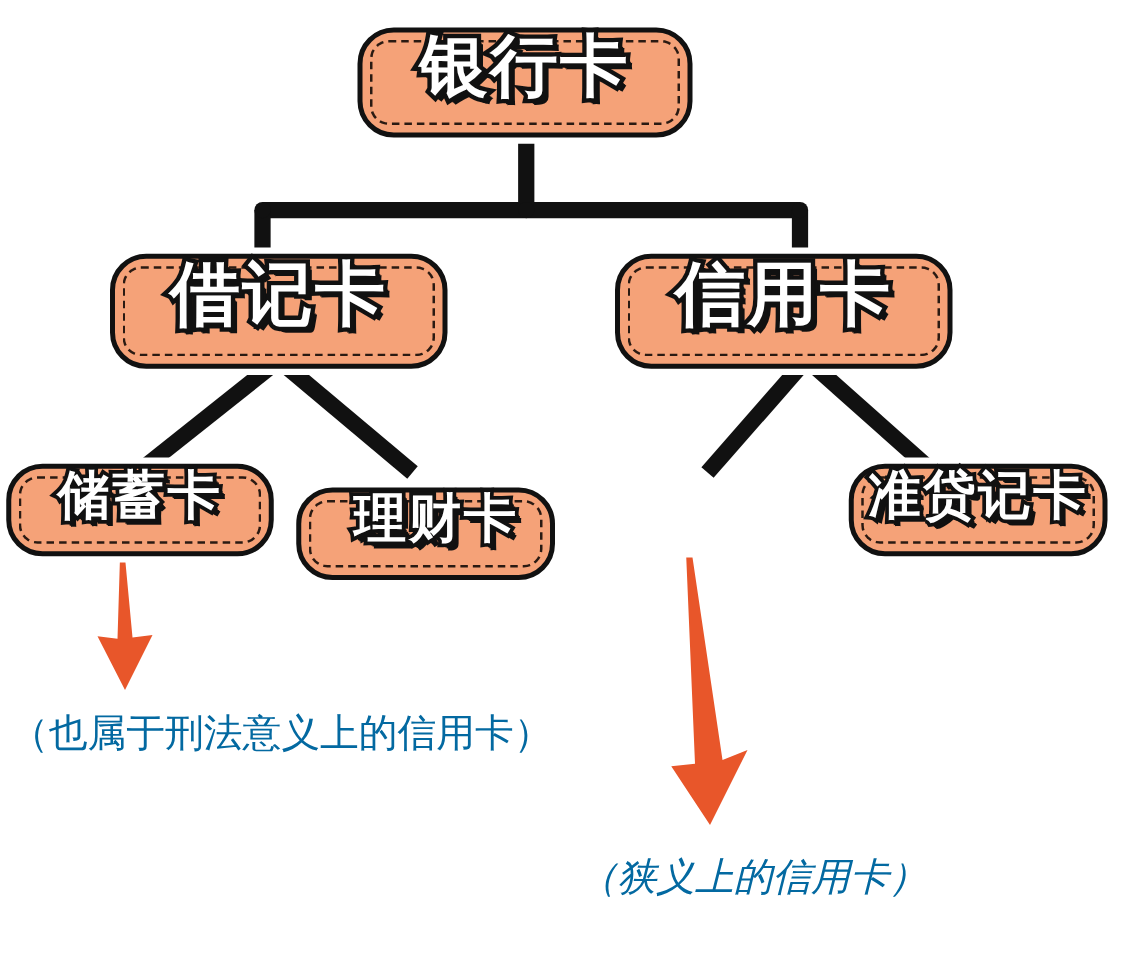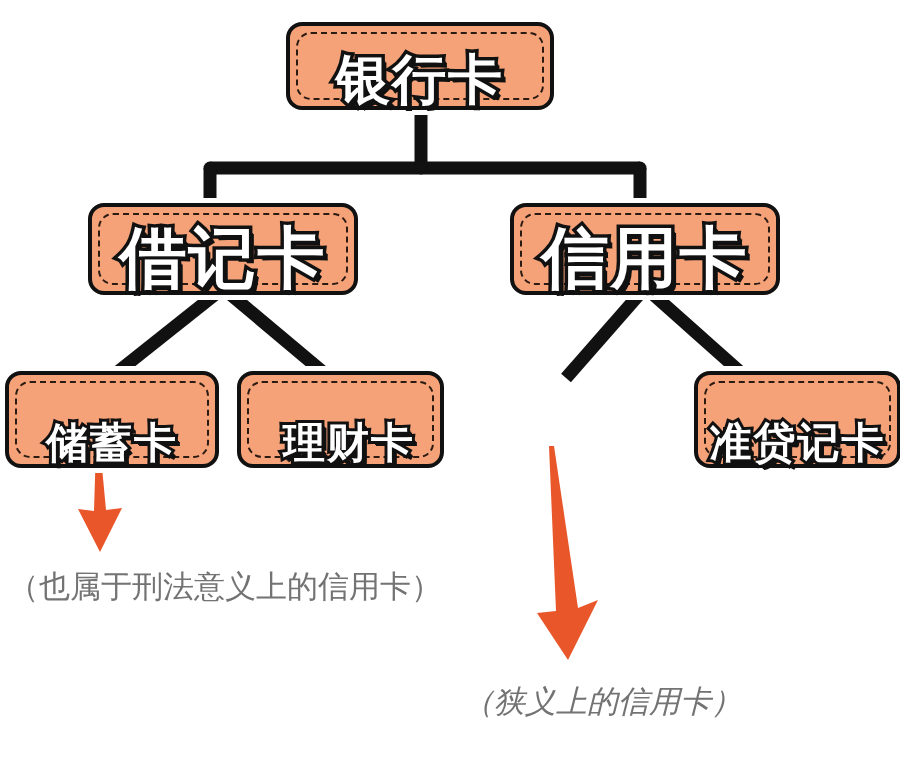--- a/index.html
+++ b/index.html
@@ -41,23 +41,23 @@
     height: 775px;
     z-index: 2;
   }
 
   
   .node {
     position: absolute;
     box-sizing: border-box;
     background: #F5A278;
     border: 4px solid #111111;
-    border-radius: 16px;
+    border-radius: 29px;
     display: flex;
-    align-items: flex-end;
+    align-items: flex-start;
     justify-content: center;
     
     box-shadow: 0 0 0 5px #ffffff;
   }
   .node::after {
     
     content: "";
     position: absolute;
     left: 6px;
     top: 6px;
@@ -82,40 +82,40 @@
     text-shadow:
        3px 3px 0 #111111,
        4px 4px 0 #111111,
        5px 5px 0 #111111;
   }
 
   .node.level-1 { width: 268px; height: 88px; }
   .node.level-1 .node-label { font-size: 54px; }
 
   .node.level-2 { width: 270px; height: 92px; }
-  .node.level-2 .node-label { font-size: 67px; }
+  .node.level-2 .node-label { font-size: 56px; }
 
-  .node.level-3 { height: 97px; }
+  .node.level-3 { height: 74px; }
   .node.level-3 .node-label { font-size: 42px; -webkit-text-stroke: 6px #111111; }
 
   
   #node-bank-card   { left: 286px; top: 22px; }
   #node-debit-card  { left: 88px;  top: 203px; }
-  #node-credit-card { left: 510px; top: 203px; }
+  #node-credit-card { left: 492px; top: 203px; }
 
   #node-savings-card      { left: 5px;   top: 371px; width: 214px; }
-  #node-wealth-card       { left: 237px; top: 371px; width: 207px; padding-left: 17px; }
+  #node-wealth-card       { left: 237px; top: 390px; width: 207px; padding-left: 17px; }
   #node-credit-record-card{ left: 464px; top: 371px; width: 207px; }
-  #node-quasi-credit-card { left: 694px; top: 371px; width: 207px; }
+  #node-quasi-credit-card { left: 679px; top: 371px; width: 207px; }
 
   
   .annotation {
     position: absolute;
     z-index: 3;
-    color: #737373;
+    color: #0369a1;
     font-size: 31px;
     white-space: nowrap;
     font-family: "DejaVu Sans", "Liberation Sans", sans-serif;
   }
   #annotation-savings { left: 8px;   top: 566px; }
   #annotation-credit  { left: 463px; top: 681px; font-style: italic; }
 </style>
 </head>
 <body>
 

